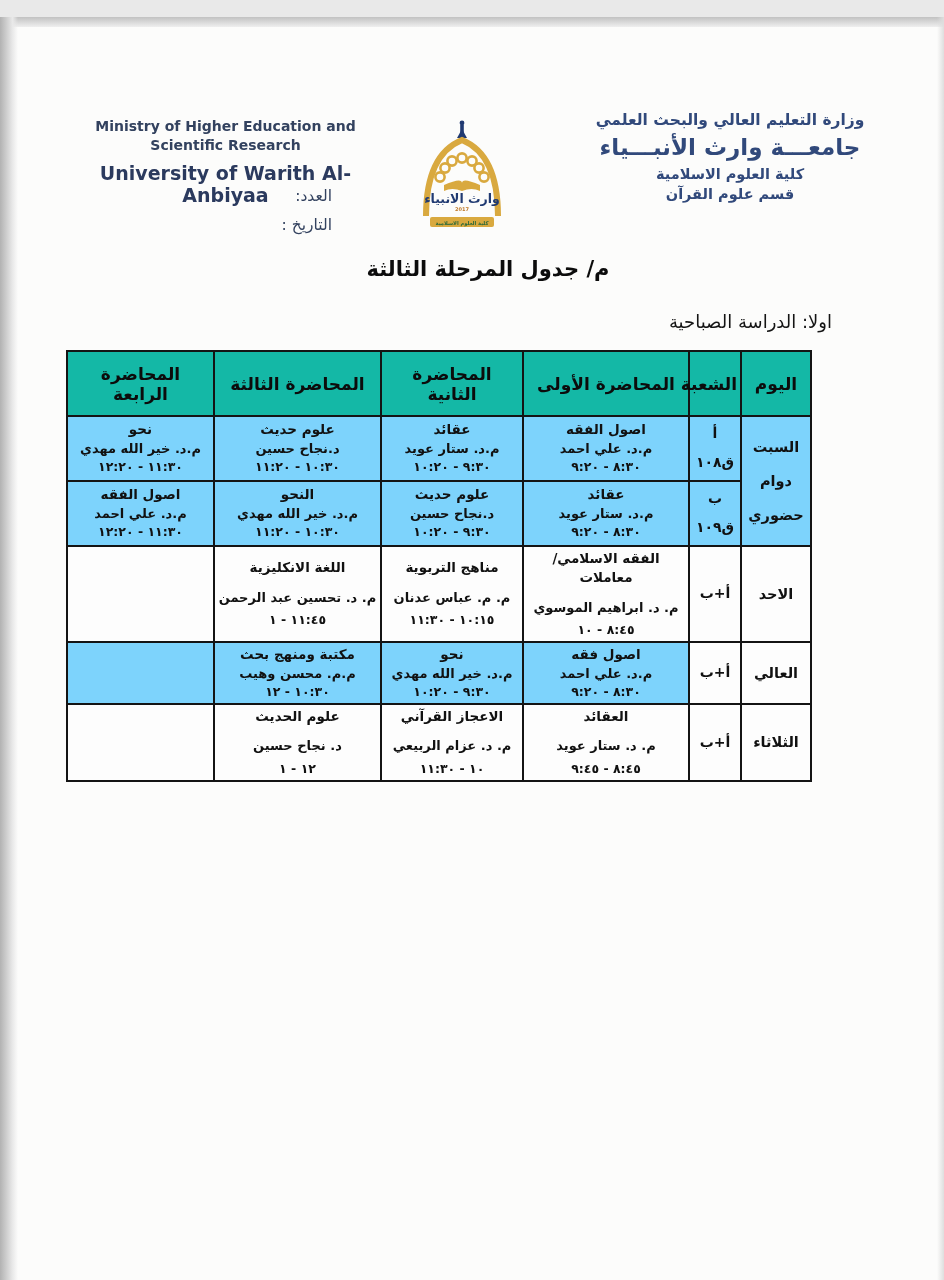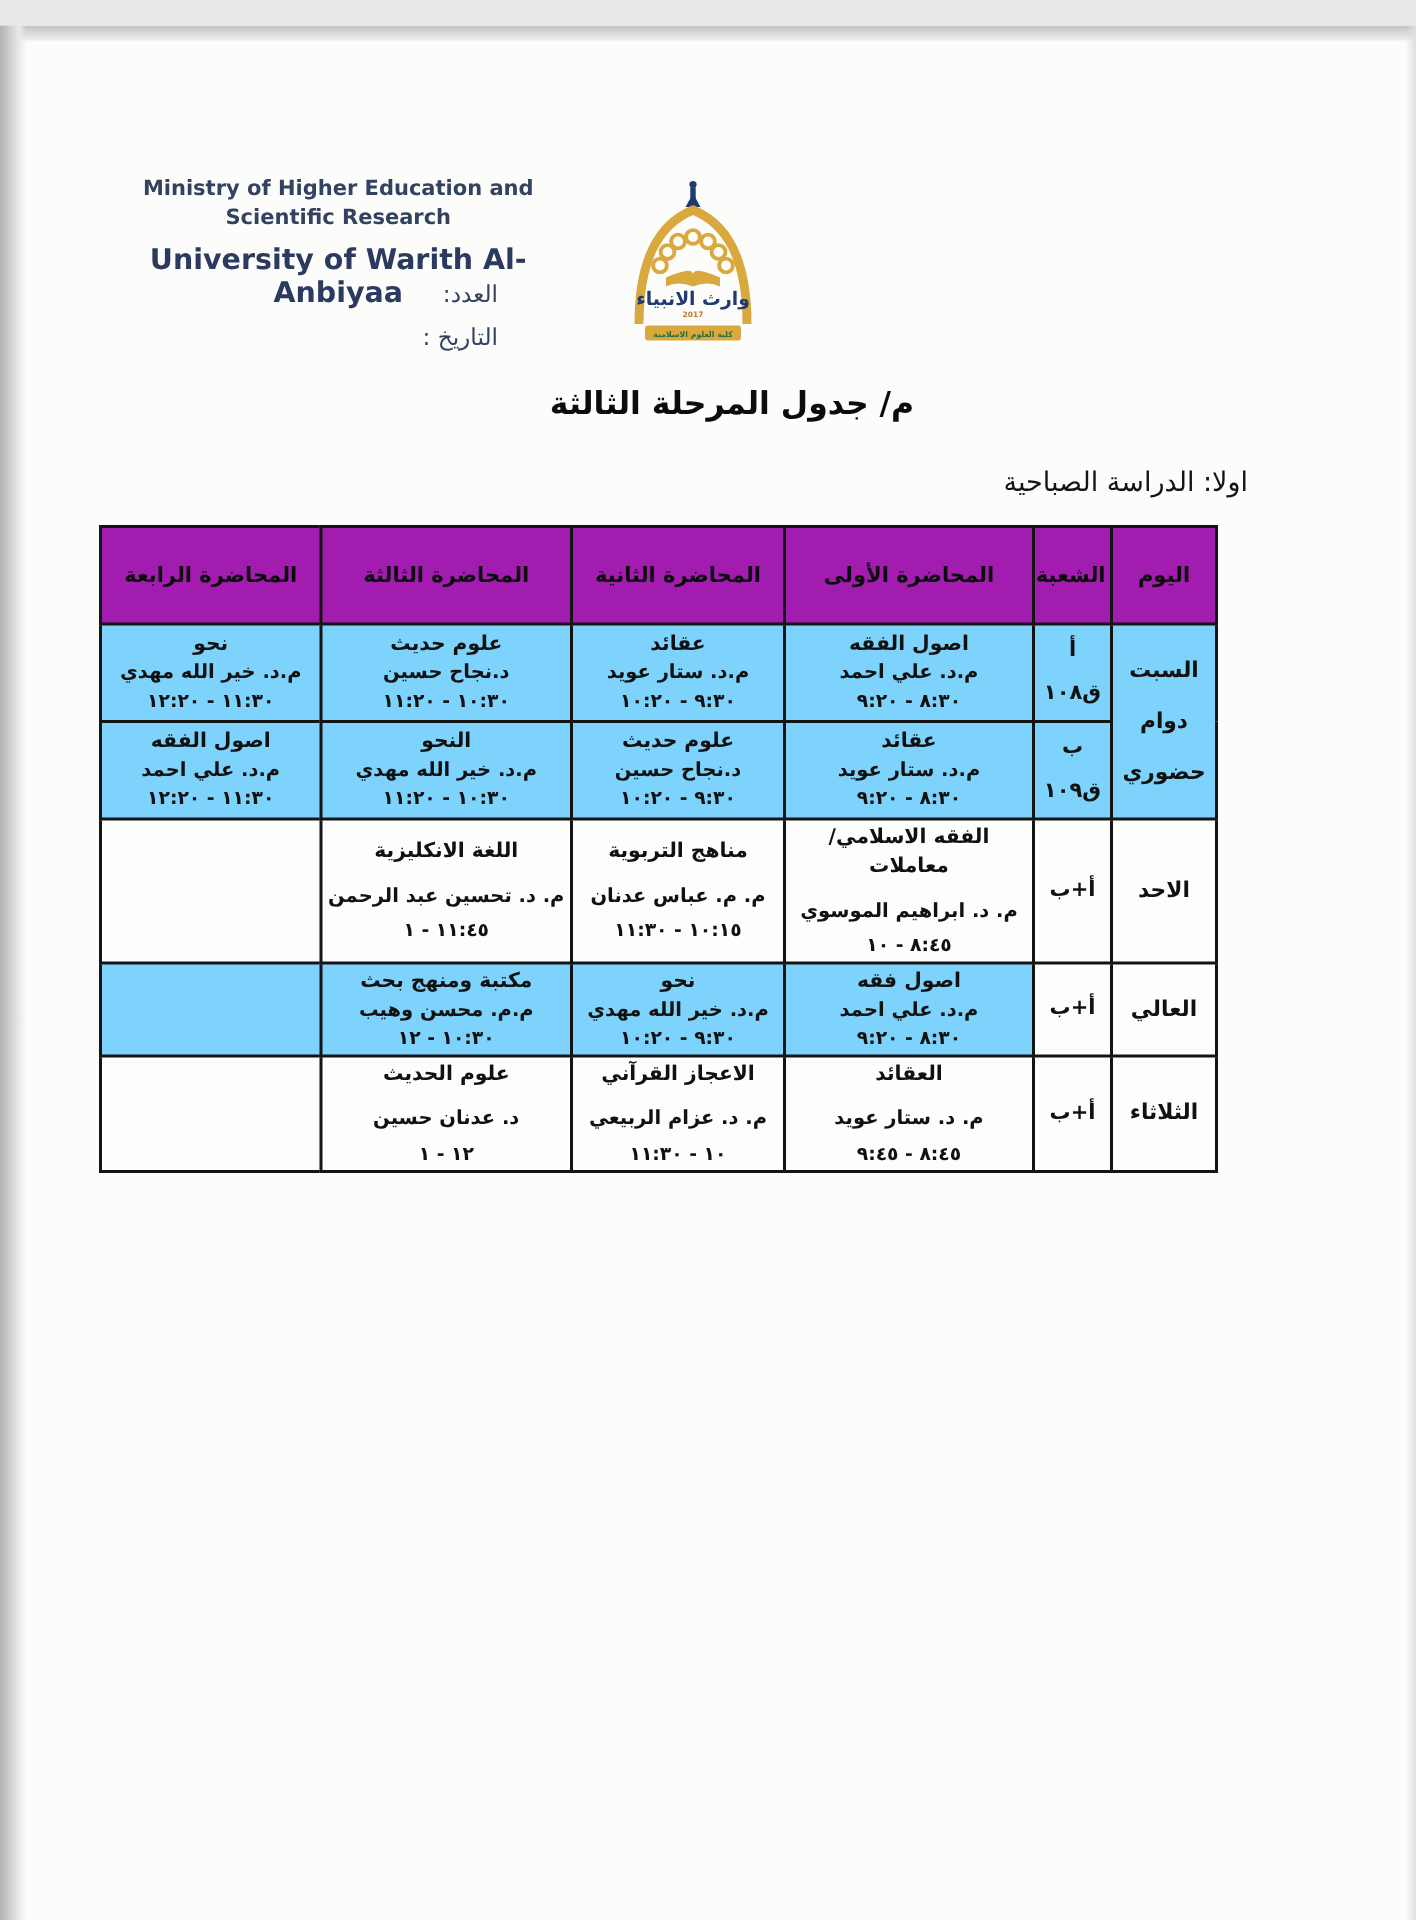--- a/index.html
+++ b/index.html
@@ -31,21 +31,21 @@
   .logo{position:absolute;left:410px;top:102px;width:104px;height:114px;}
 
   .doc-title{position:absolute;top:240px;left:33px;width:910px;text-align:center;direction:rtl;
     font-size:21px;font-weight:800;color:#0c0c0c;}
   .subtitle{position:absolute;top:294px;right:112px;direction:rtl;font-size:18px;font-weight:500;color:#141414;}
 
   
   .tbl-wrap{position:absolute;left:66px;top:333px;width:744px;}
   table.sched{border-collapse:collapse;table-layout:fixed;width:744px;direction:rtl;}
   table.sched td,table.sched th{border:2px solid #141414;padding:2px 3px;text-align:center;vertical-align:middle;}
-  th.colhead{vertical-align:top;padding-top:8px;font-size:14px;font-weight:800;color:#0c0c0c;background:#a21caf;}
+  th.colhead{vertical-align:top;padding-top:8px;font-size:17px;font-weight:800;color:#0c0c0c;background:#14b8a6;}
   tr.r-head{height:65px;}
   tr.r-sat{height:60px;}
   tr.r-sun{height:70px;}
   tr.r-mon{height:60px;}
   tr.r-tue{height:68px;}
   td.gray{background:#7dd3fc;}
   td.white{background:#fdfdfd;}
   .daycell{font-size:14.5px;font-weight:800;line-height:2.35;}
   .seccell{font-size:14px;font-weight:800;line-height:2.1;}
   td.vtop{vertical-align:top;padding-top:6px;}
@@ -95,20 +95,26 @@
       <path d="M70 66 Q52 58 52 64 L52 72 Q62 68 70 72 Z" fill="#d9a93f"></path>
 
       <text x="52" y="84" text-anchor="middle" font-family="DejaVu Sans, sans-serif" font-size="12.5" font-weight="bold" fill="#203a72" direction="rtl">وارث الانبياء</text>
       <text x="52" y="92" text-anchor="middle" font-family="DejaVu Sans, sans-serif" font-size="5" font-weight="bold" fill="#c07a2a">2017</text>
 
       <rect x="20" y="98" width="64" height="10" rx="2" fill="#d9a93f"></rect>
       <text x="52" y="105.5" text-anchor="middle" font-family="DejaVu Sans, sans-serif" font-size="5.2" font-weight="bold" fill="#2e6b3a" direction="rtl">كلية العلوم الاسلامية</text>
     </svg>
   </div>
 
+  <div class="ar-block">
+    <div class="ar-ministry">وزارة التعليم العالي والبحث العلمي</div>
+    <div class="ar-univ">جامعـــة وارث الأنبـــياء</div>
+    <div class="ar-college">كلية العلوم الاسلامية</div>
+    <div class="ar-dept">قسم علوم القرآن</div>
+  </div>
 
   <div class="doc-title">م/ جدول المرحلة الثالثة</div>
   <div class="subtitle">اولا: الدراسة الصباحية</div>
 
   <div class="tbl-wrap">
     <table class="sched">
       <colgroup>
         <col style="width:70px">
           <col style="width:52px">
           <col style="width:166px">
@@ -236,21 +242,21 @@
           <div class="teacher">م. د. ستار عويد</div>
           <div class="time">٨:٤٥ - ٩:٤٥</div>
         </td>
         <td class="white vtop">
           <div class="subject">الاعجاز القرآني</div>
           <div class="teacher">م. د. عزام الربيعي</div>
           <div class="time">١٠ - ١١:٣٠</div>
         </td>
         <td class="white vtop">
           <div class="subject">علوم الحديث</div>
-          <div class="teacher">د. عدنان حسين</div>
+          <div class="teacher">د. نجاح حسين</div>
           <div class="time">١٢ - ١</div>
         </td>
         <td class="white"></td>
       </tr>
     </tbody>
       </table>
   </div>
 </div>
 
 </body></html>

